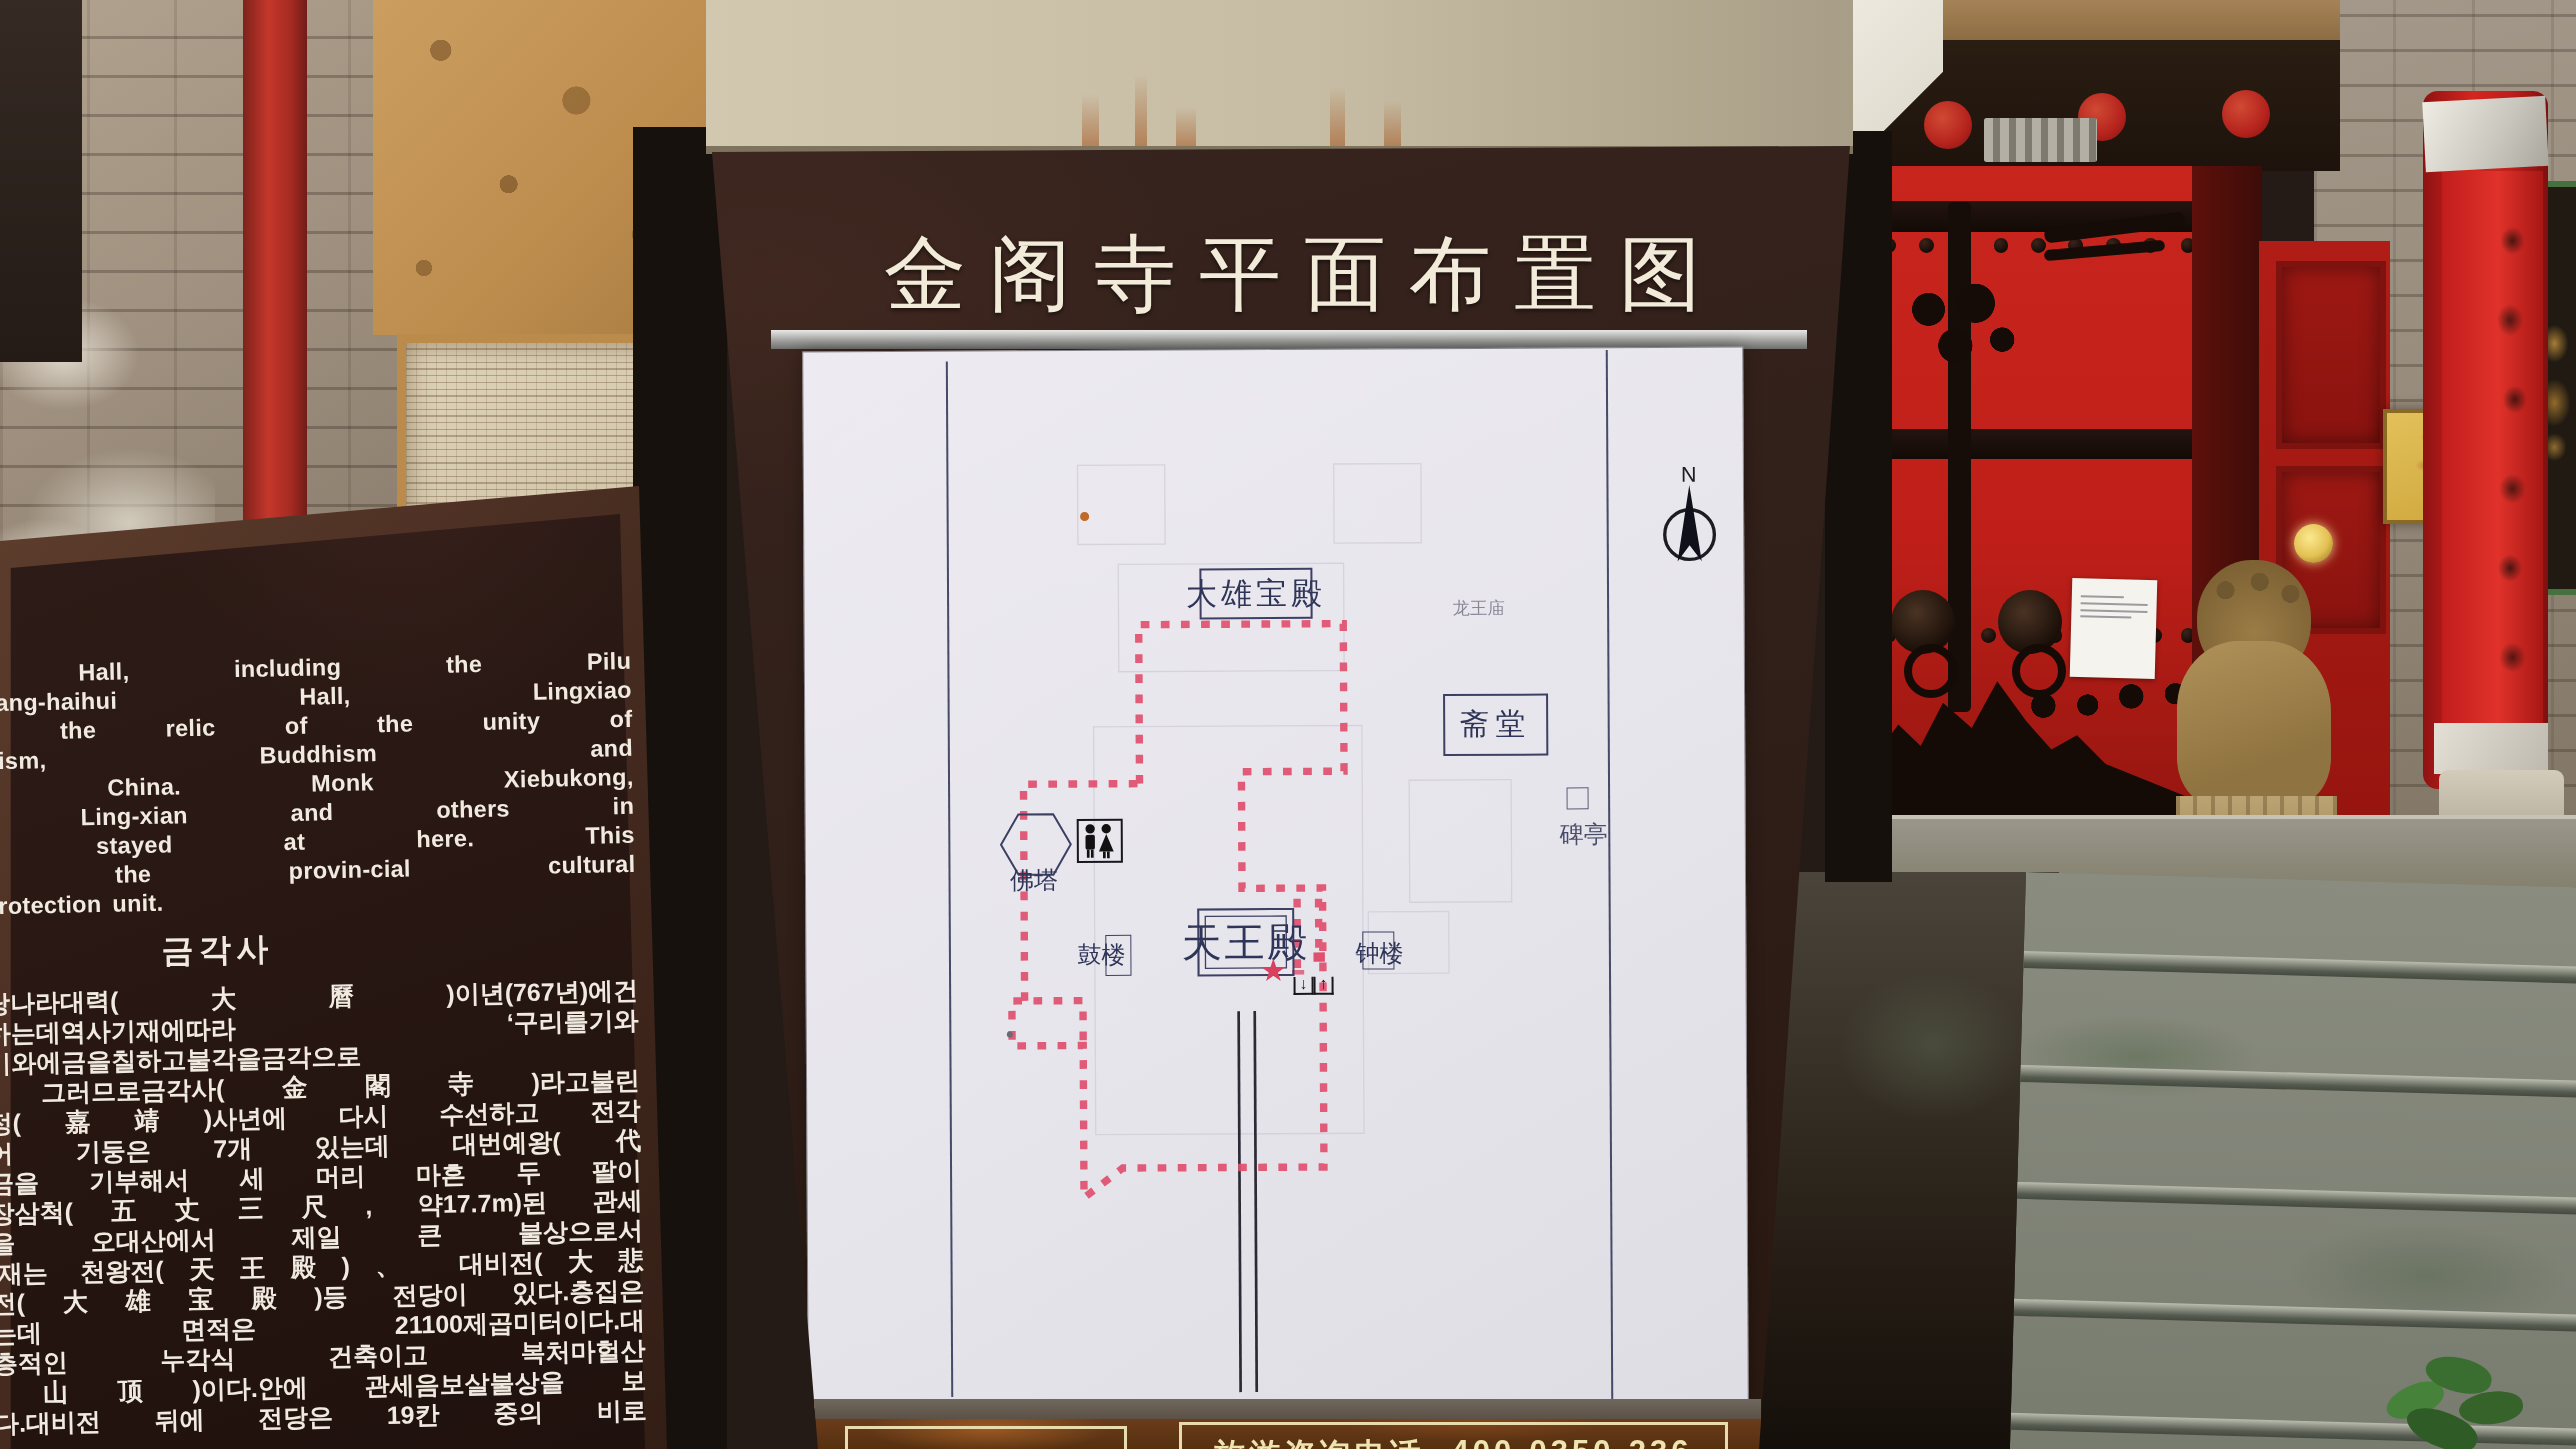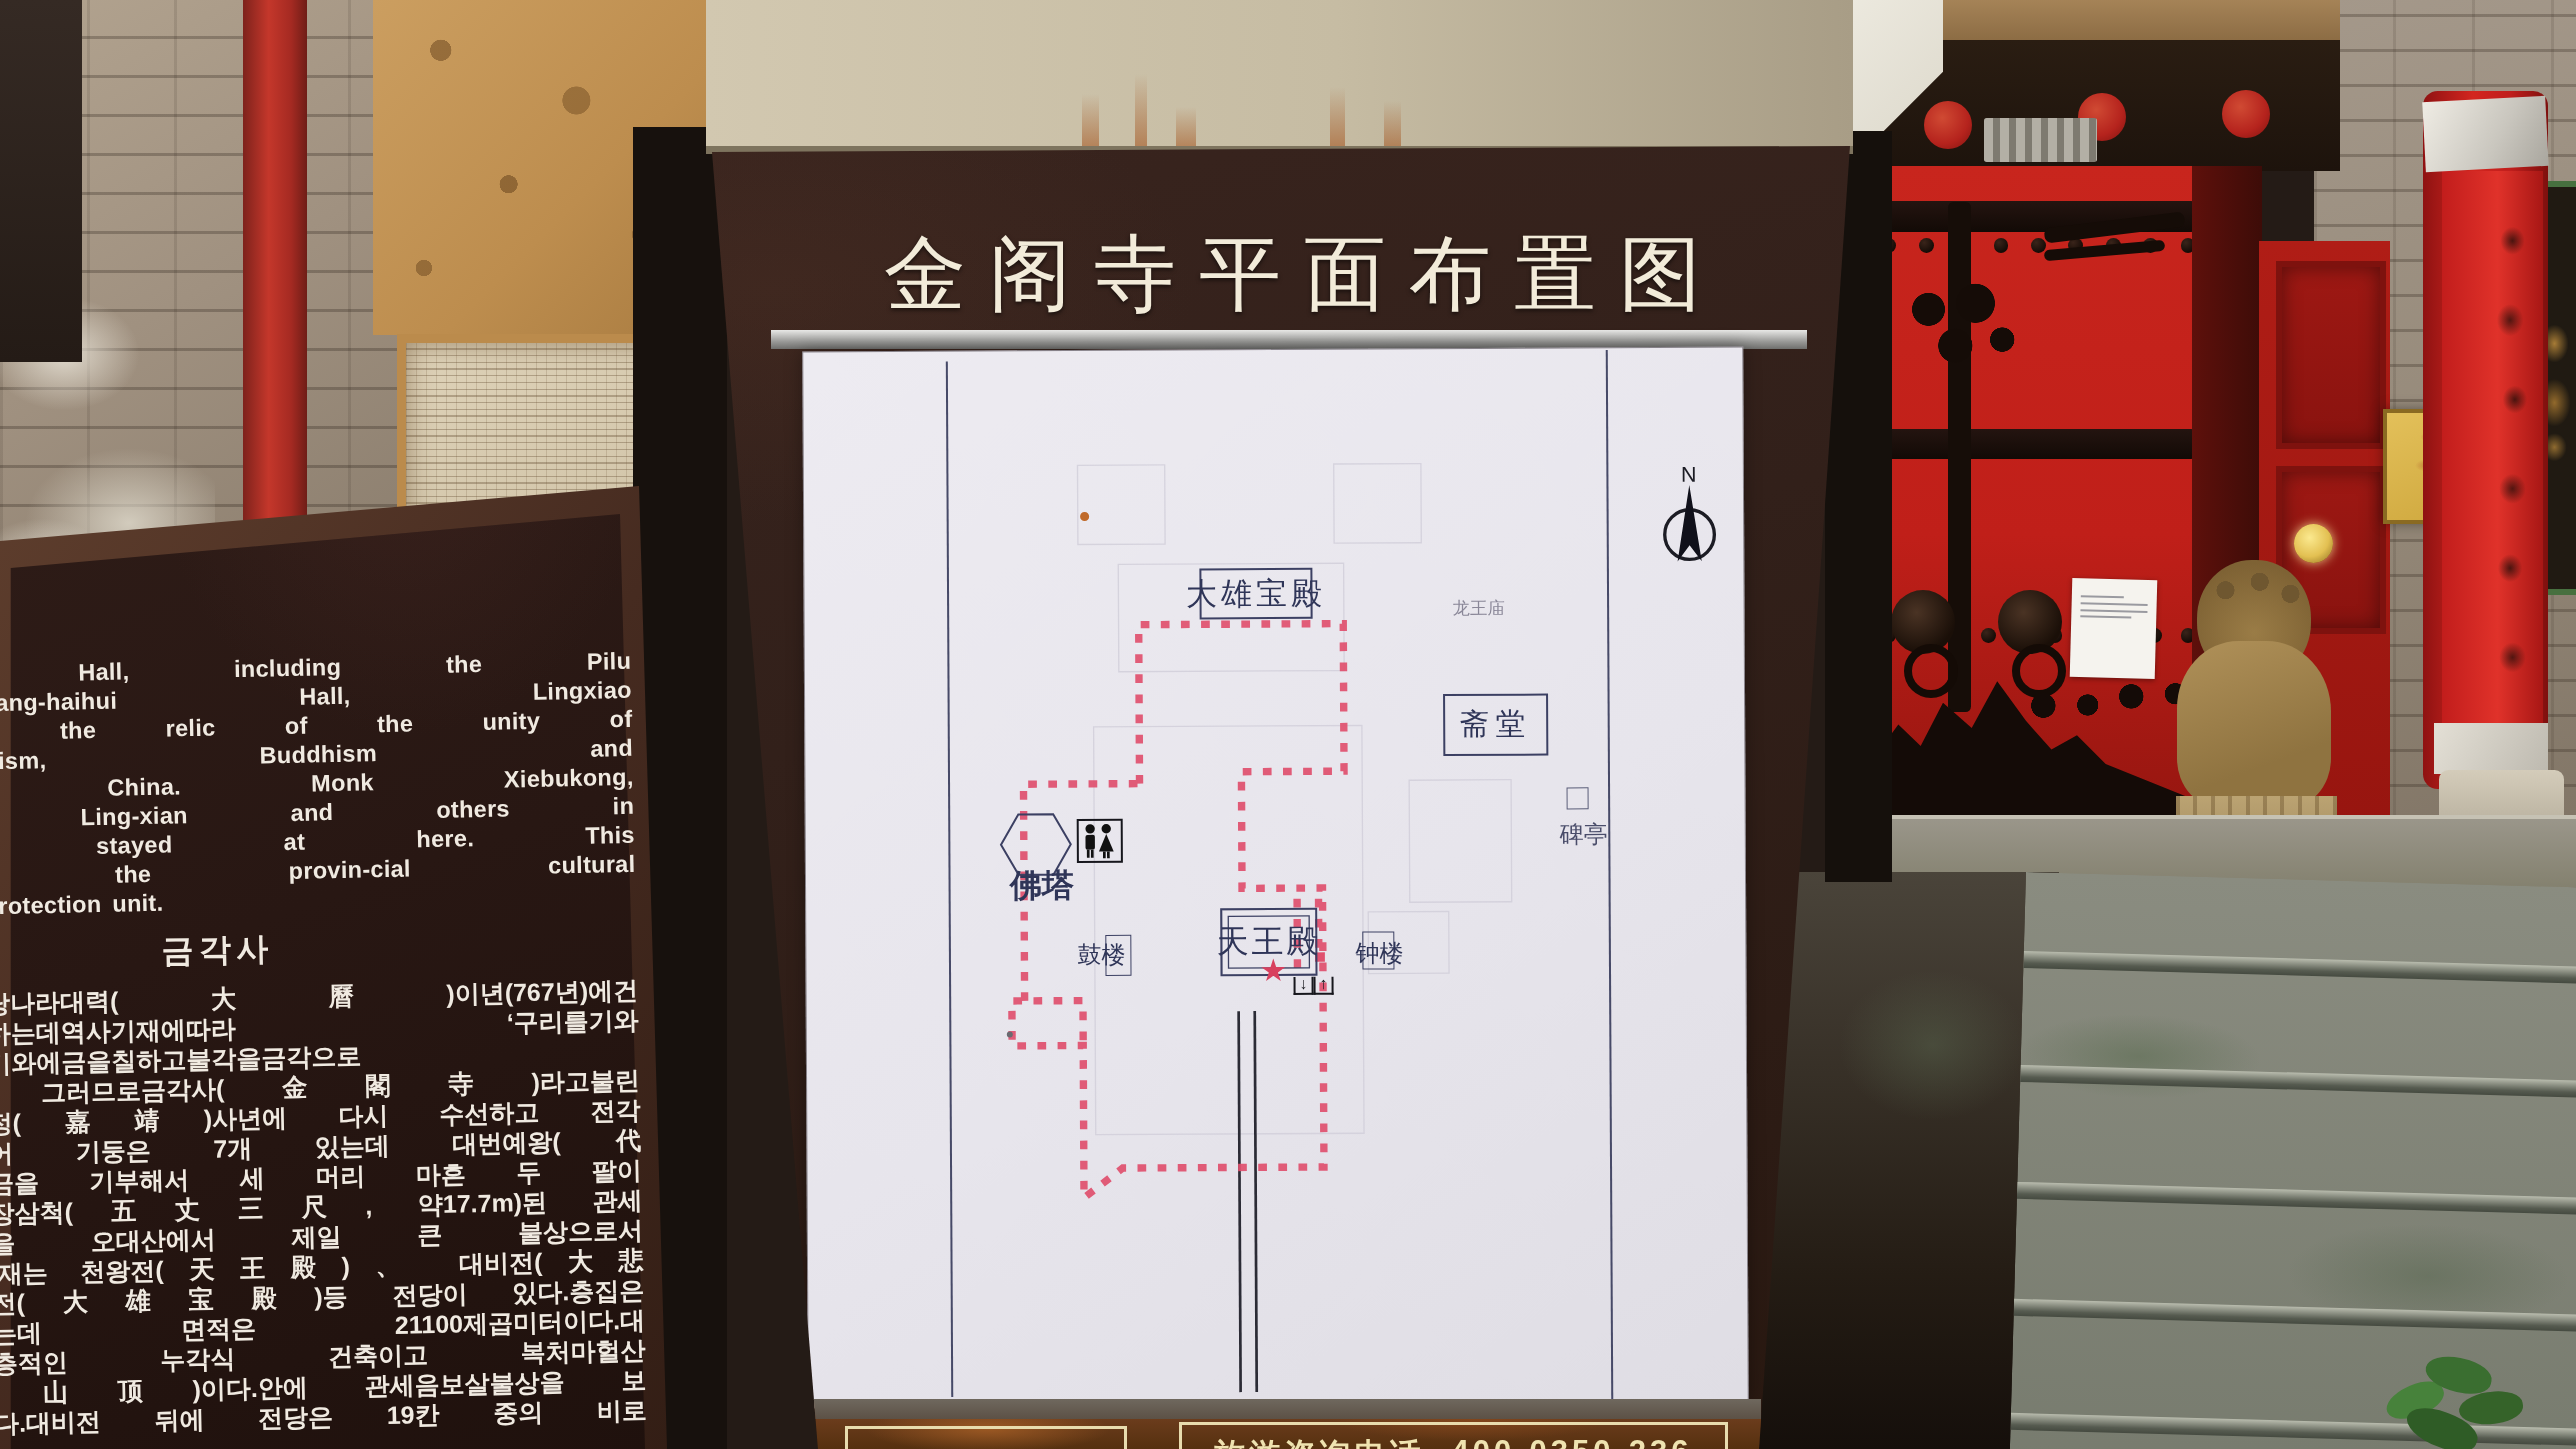--- a/index.html
+++ b/index.html
@@ -289,29 +289,29 @@
       </svg>
 
       <span class="maplabel" style="left:877px;top:115px;font-size:21.5px;color:#1c1c24;">N</span>
 
       <div class="mapbox" style="left:395px;top:218px;width:109px;height:47px;font-size:31px;letter-spacing:4px;">
         <span>大雄宝殿</span>
         </div>
       <div class="mapbox" style="left:608px;top:345px;width:101px;height:58px;font-size:29.5px;letter-spacing:6.7px;margin-left:30px;">
         <span>斋堂</span>
         </div>
-      <div class="mapbox" style="left:391px;top:558px;width:93px;height:64px;font-size:32px;letter-spacing:2.7px;box-shadow:inset 0 0 0 5.4px #e9e7ed, inset 0 0 0 6.7px #3c4063;margin-left:23px;">
+      <div class="mapbox" style="left:391px;top:558px;width:93px;height:64px;font-size:40px;letter-spacing:2.7px;box-shadow:inset 0 0 0 5.4px #e9e7ed, inset 0 0 0 6.7px #3c4063;">
         <span>天王殿</span>
         </div>
       <div class="mapbox" style="left:299px;top:584px;width:24px;height:39px;border-width:1.3px;"></div>
       <div class="mapbox" style="left:556px;top:582px;width:29.5px;height:36px;border-width:1.3px;"></div>
       <div class="mapbox" style="left:761px;top:439px;width:20px;height:20px;border-width:1.3px;border-color:#5a5d78;"></div>
 
       <span class="maplabel" style="left:648px;top:247px;font-size:17.4px;color:#8a8798;">龙王庙</span>
-      <span class="maplabel" style="left:204px;top:513px;font-size:32px;font-weight:bold;">佛塔</span>
+      <span class="maplabel" style="left:204px;top:513px;font-size:24px;">佛塔</span>
       <span class="maplabel" style="left:271px;top:588px;font-size:24px;">鼓楼</span>
       <span class="maplabel" style="left:549px;top:588px;font-size:24px;">钟楼</span>
       <span class="maplabel" style="left:754px;top:470px;font-size:24px;color:#4a4d6a;">碑亭</span>
 
       <div class="mapbox" style="left:271px;top:468px;width:42px;height:40px;border-width:2px;border-color:#17171d;"></div>
 
       <span class="maplabel" style="left:453px;top:602px;font-size:31px;color:#d8405e;">★</span>
       <div class="maplabel" style="left:487px;top:627px;width:16px;height:16px;border:2.7px solid #17171d;border-top:none;text-align:center;">
         <span style="font-size:16px;color:#17171d;line-height:14.8px;">↓</span></div>
       <div class="maplabel" style="left:507px;top:627px;width:16px;height:16px;border:2.7px solid #17171d;border-top:none;text-align:center;">

